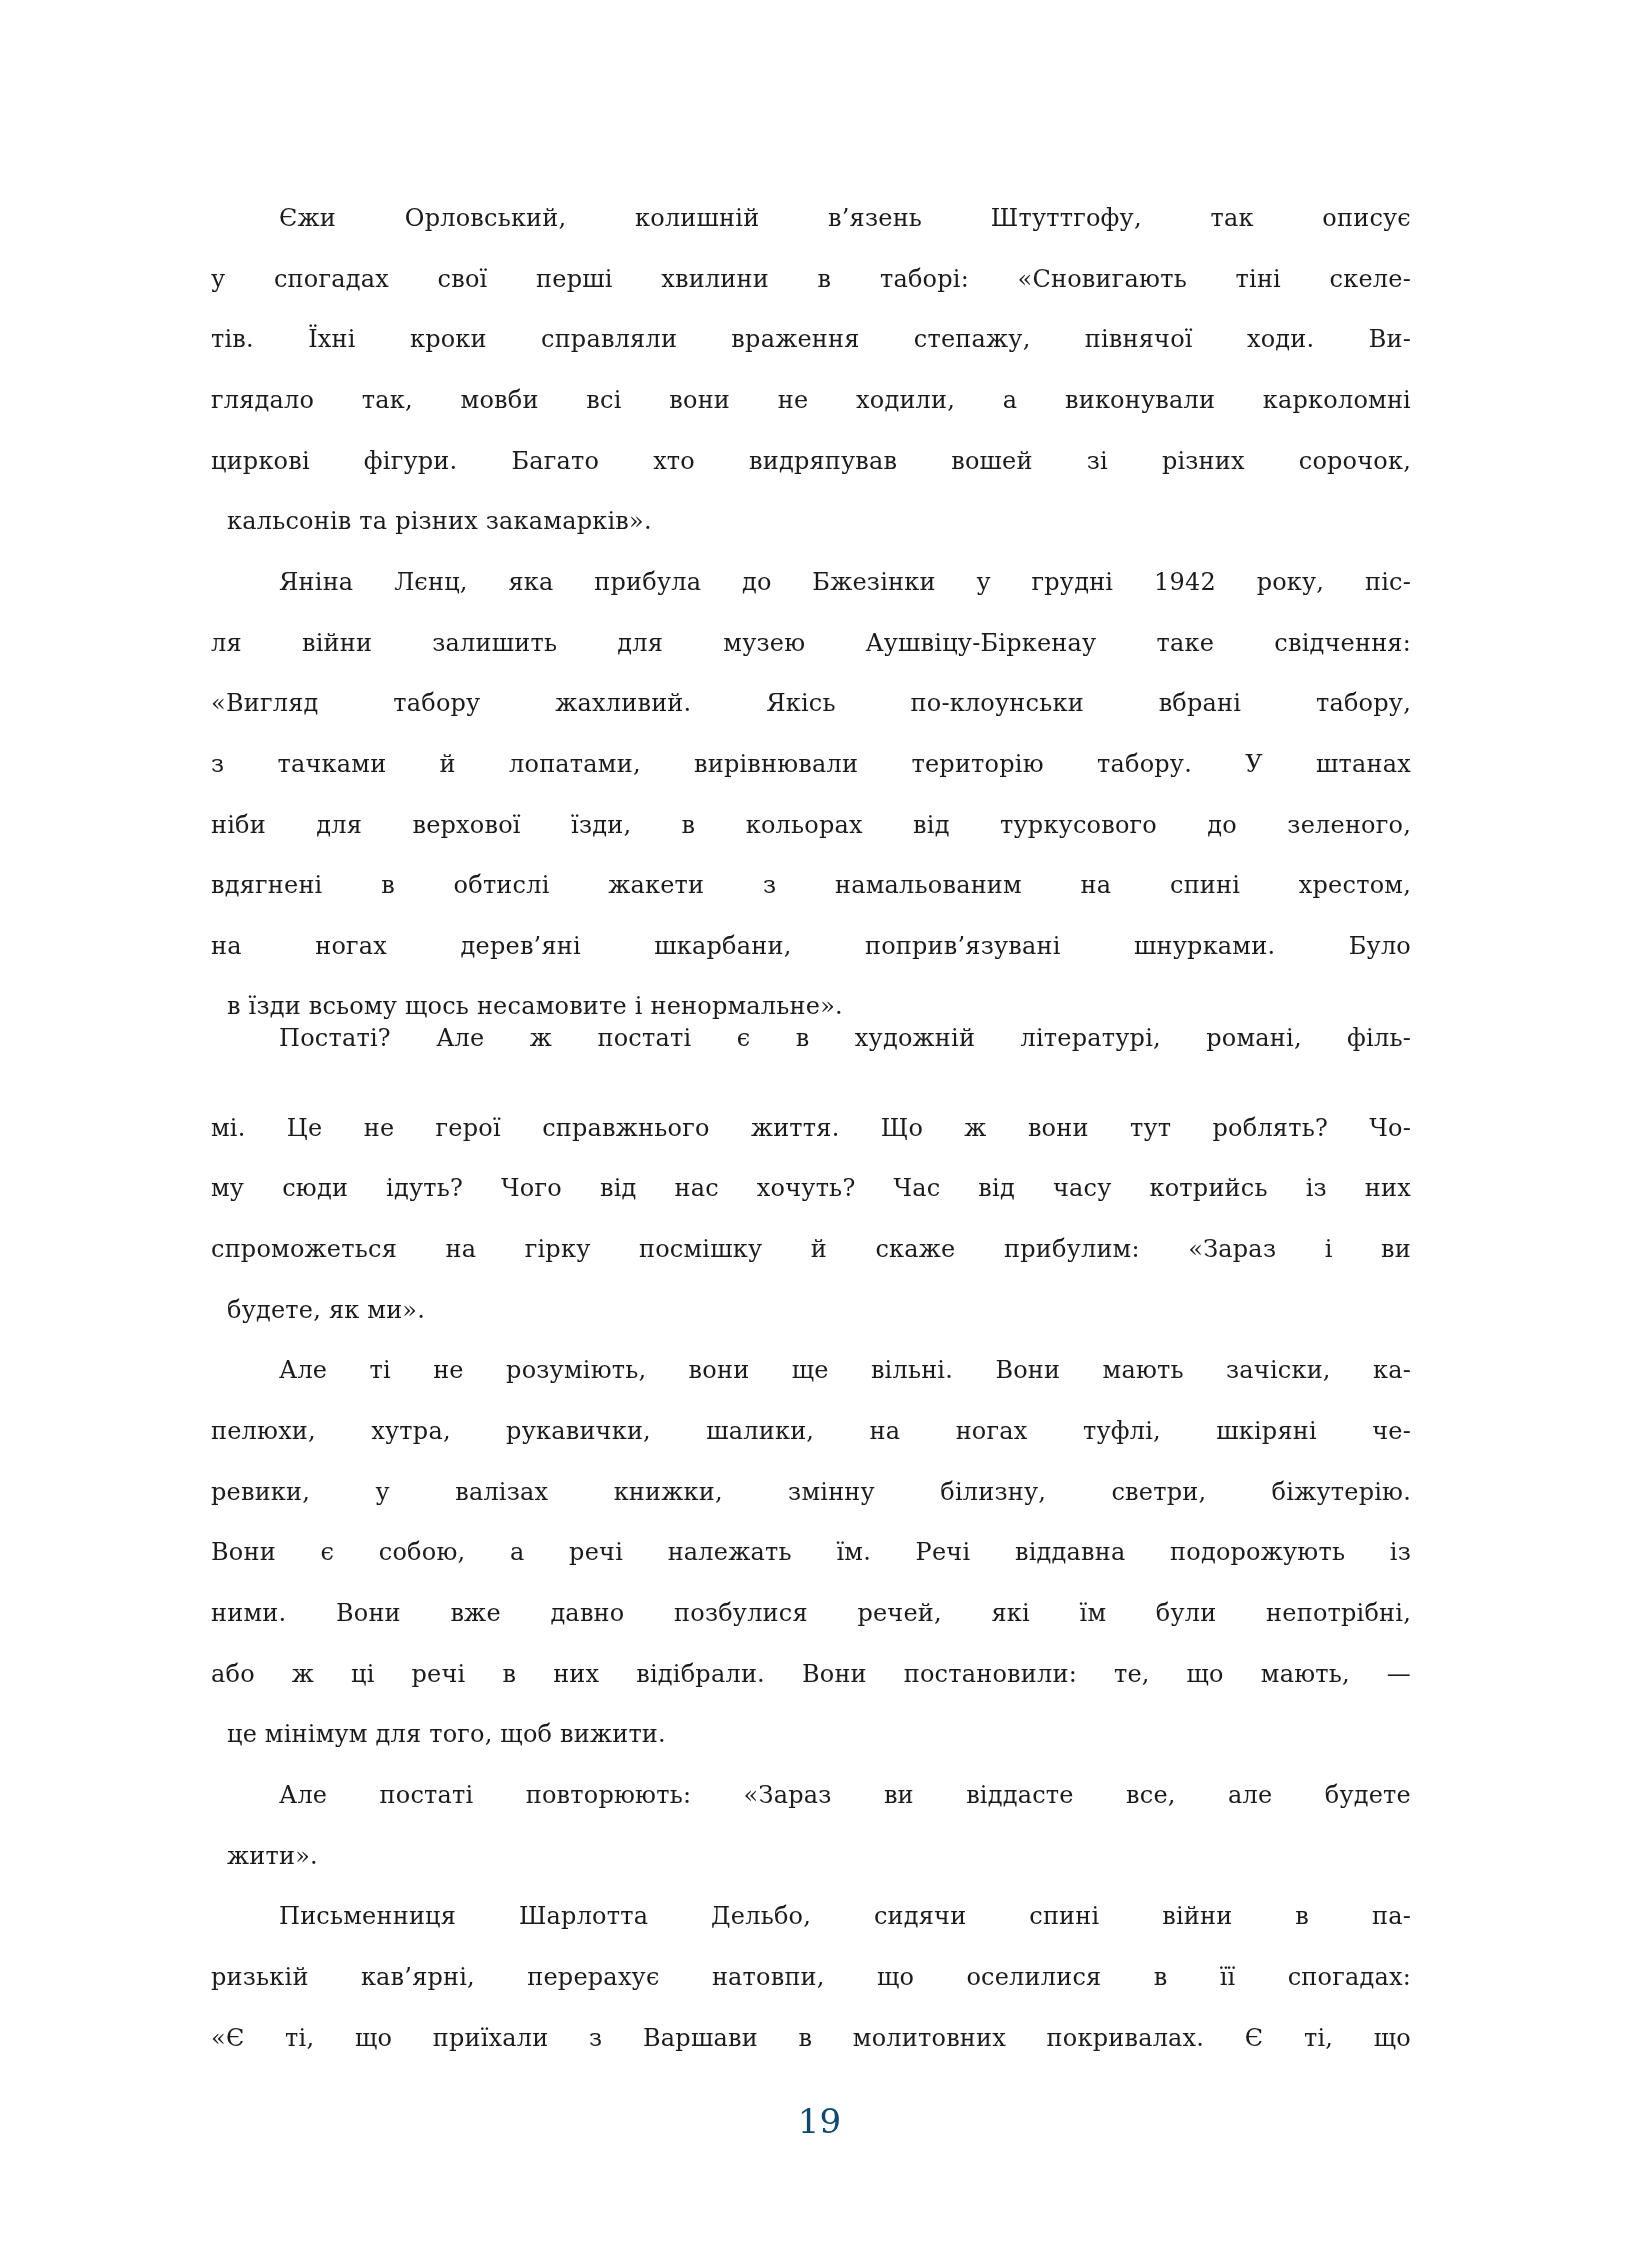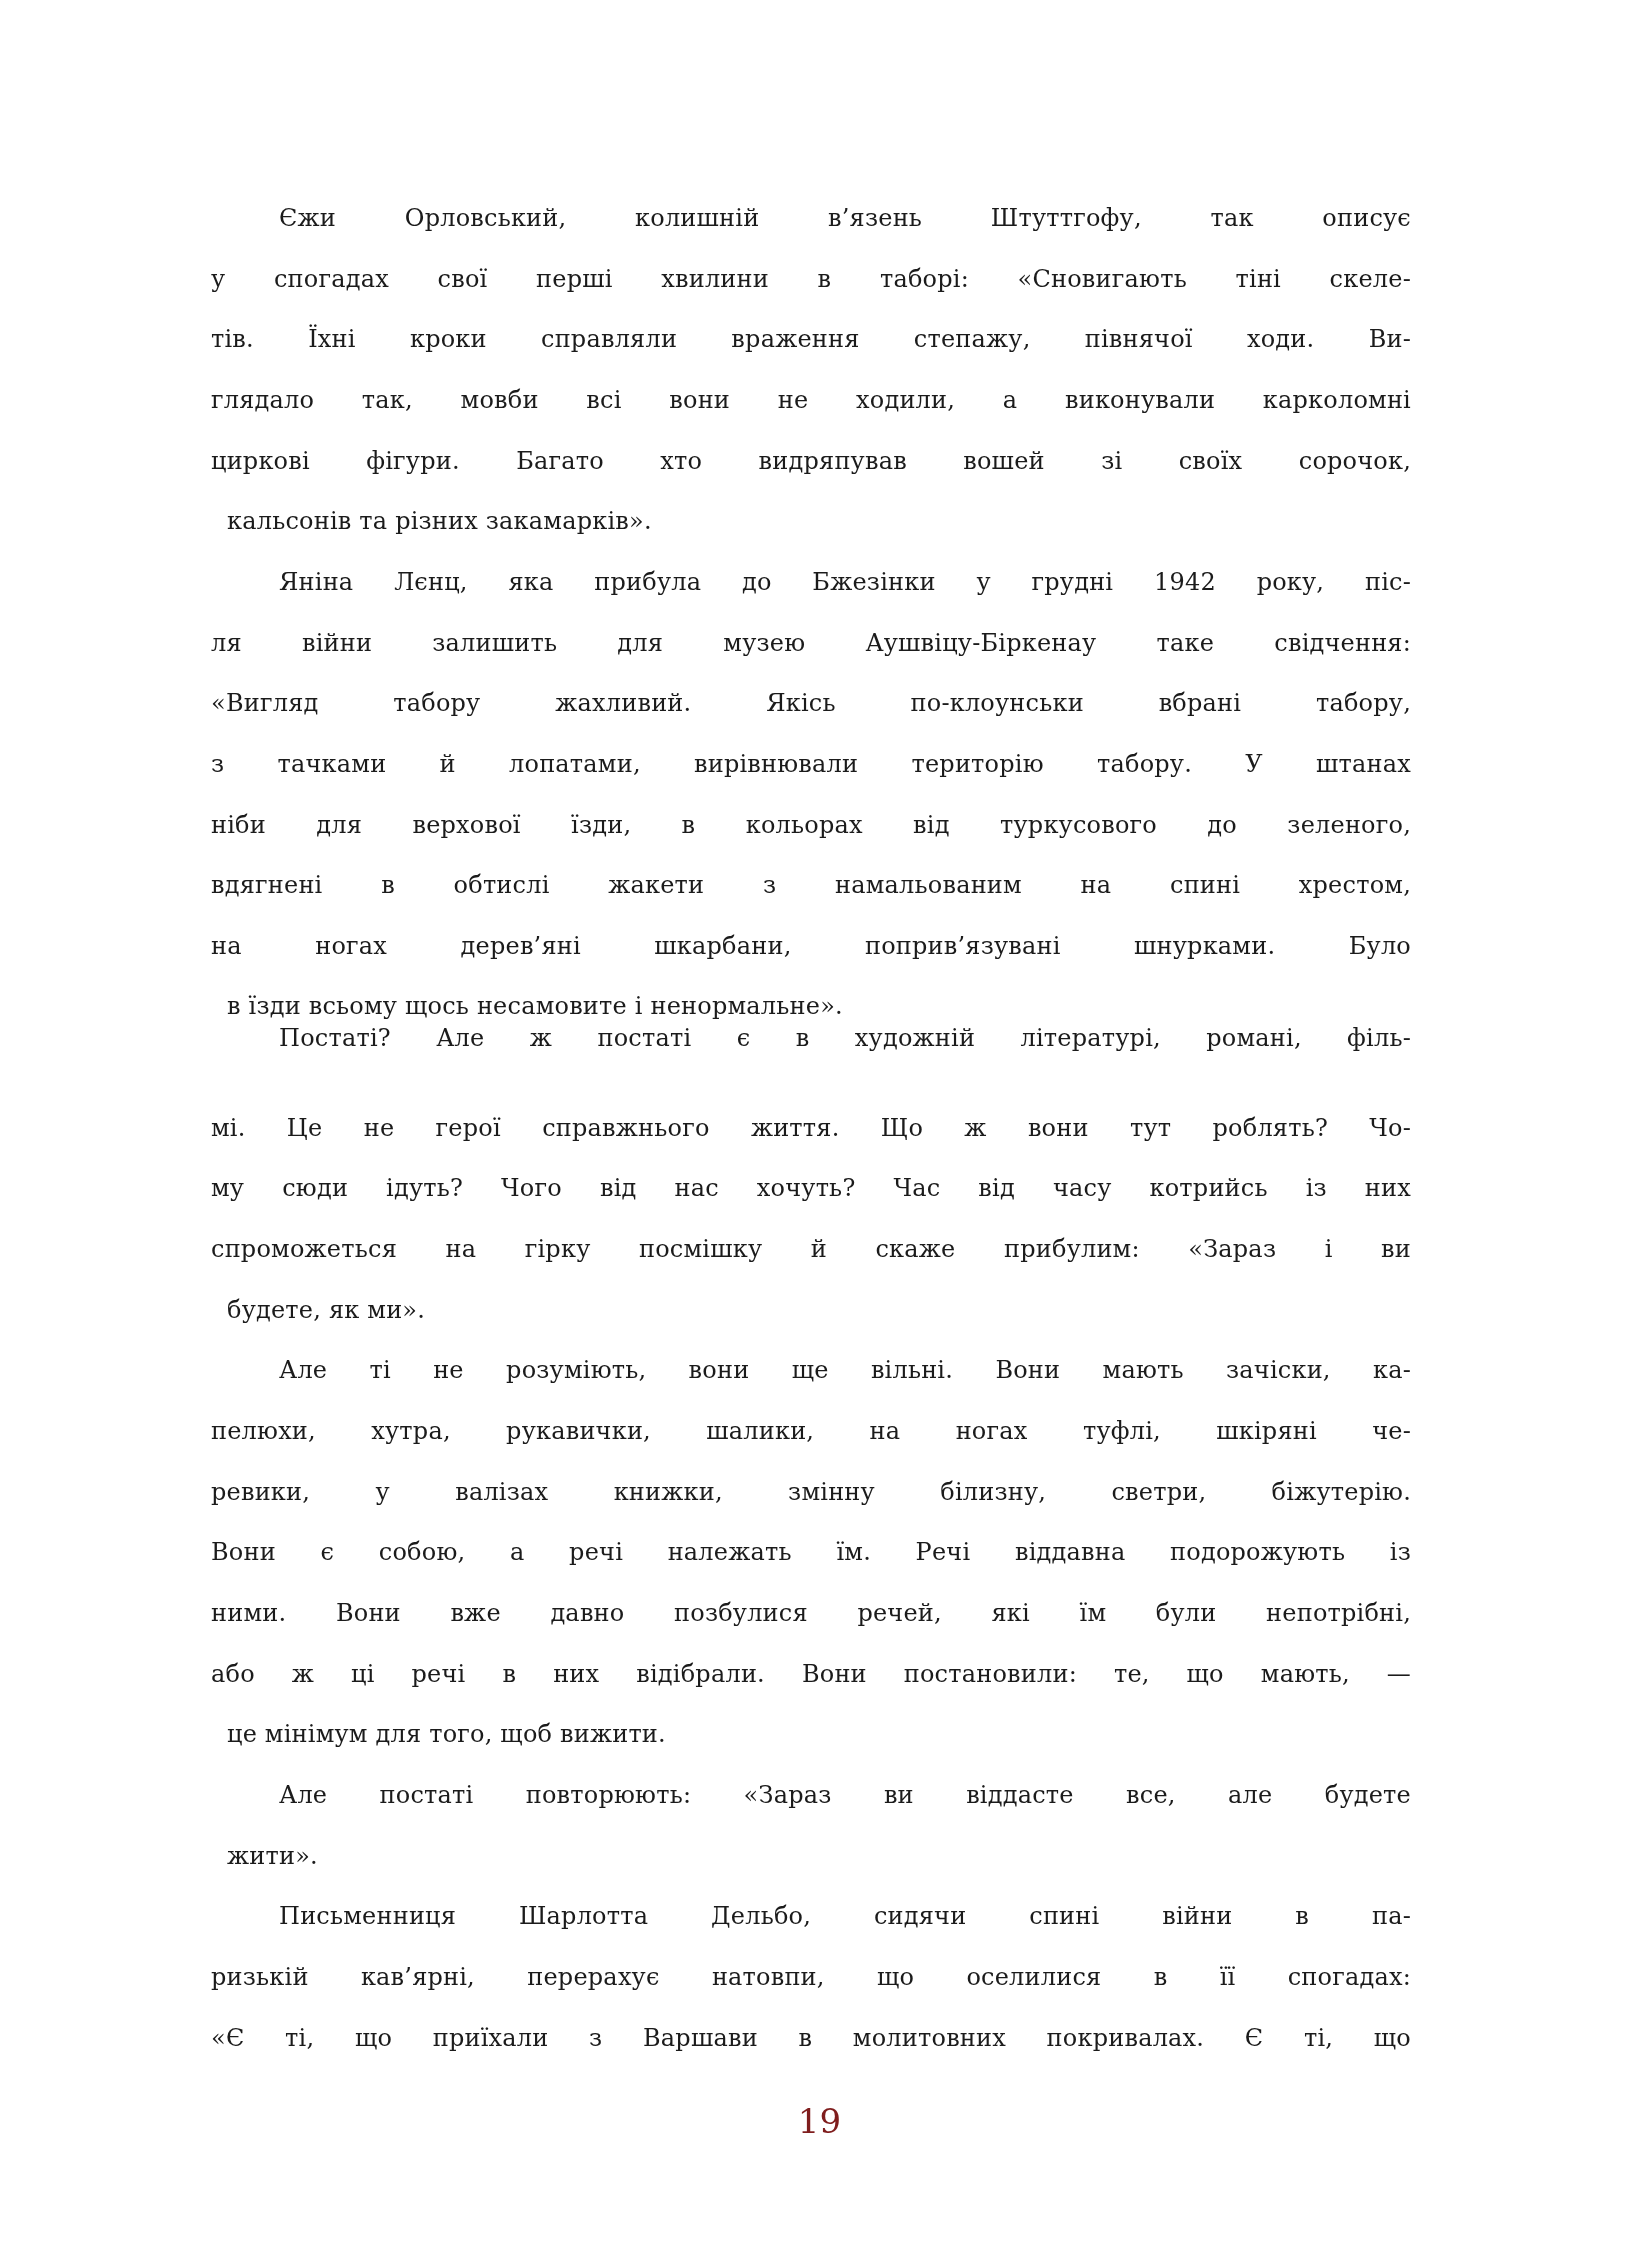--- a/index.html
+++ b/index.html
@@ -49,33 +49,33 @@
       margin-left: 16px;
     }
     .page-number {
       position: absolute;
       left: 777px;
       top: 2097px;
       width: 85px;
       text-align: center;
       font-size: 34px;
       line-height: 48px;
-      color: #7f1d1d;
+      color: #0c4a6e;
     }
   </style>
 </head>
 <body>
 
 <div class="page">
   <div class="text-block">
     <div class="line indent" style="top:0px">Єжи Орловський, колишній в’язень Штуттгофу, так описує</div>
     <div class="line" style="top:61px">у спогадах свої перші хвилини в таборі: «Сновигають тіні скеле-</div>
     <div class="line" style="top:121px">тів. Їхні кроки справляли враження степажу, півнячої ходи. Ви-</div>
     <div class="line" style="top:182px">глядало так, мовби всі вони не ходили, а виконували карколомні</div>
-    <div class="line" style="top:243px">циркові фігури. Багато хто видряпував вошей зі своїх сорочок,</div>
+    <div class="line" style="top:243px">циркові фігури. Багато хто видряпував вошей зі різних сорочок,</div>
     <div class="line last" style="top:303px">кальсонів та різних закамарків».</div>
 
     <div class="line indent" style="top:364px">Яніна Лєнц, яка прибула до Бжезінки у грудні 1942 року, піс-</div>
     <div class="line" style="top:425px">ля війни залишить для музею Аушвіцу-Біркенау таке свідчення:</div>
     <div class="line" style="top:485px">«Вигляд табору жахливий. Якісь по-клоунськи вбрані табору,</div>
     <div class="line" style="top:546px">з тачками й лопатами, вирівнювали територію табору. У штанах</div>
     <div class="line" style="top:607px">ніби для верхової їзди, в кольорах від туркусового до зеленого,</div>
     <div class="line" style="top:667px">вдягнені в обтислі жакети з намальованим на спині хрестом,</div>
     <div class="line" style="top:728px">на ногах дерев’яні шкарбани, поприв’язувані шнурками. Було</div>
     <div class="line last" style="top:788px">в їзди всьому щось несамовите і ненормальне».</div>

